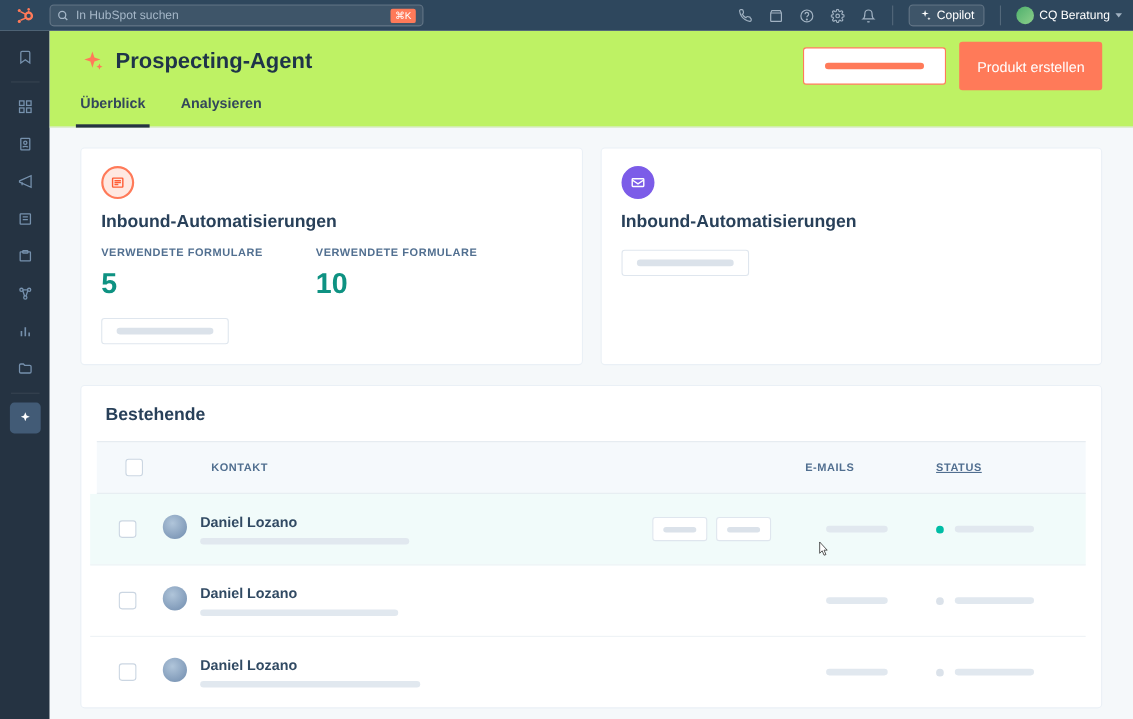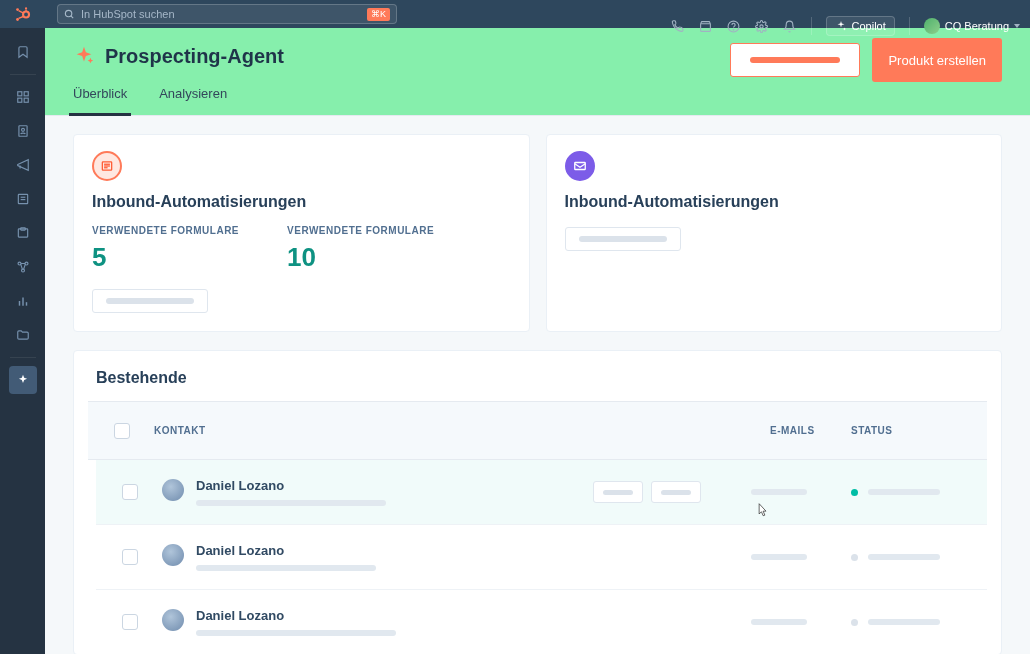--- a/index.html
+++ b/index.html
@@ -24,40 +24,40 @@
     align-items:center;
     color:#fff;
     font-size:12px;
     z-index:10;
   }
   .logo-cell {
     width:45px; height:28px; display:flex; align-items:center; justify-content:center;
   }
   .sprocket { width:17px; height:17px; }
   .search-wrap {
-    margin-left:12px;
+    margin-left:0px;
     background: rgba(255,255,255,0.08);
     border: 1px solid rgba(255,255,255,0.2);
     border-radius:4px;
     height:20px;
     width:340px;
     display:flex;
     align-items:center;
     padding:0 6px;
     gap:6px;
   }
   .search-wrap input {
     background:transparent; border:none; outline:none; color:#fff; font-size:11px; flex:1;
   }
   .search-wrap input::placeholder { color: #a5b7c8; }
   .kbd {
     background:#ff7a59; color:#fff; font-size:9px; border-radius:2px; padding:0 4px; height:13px; line-height:13px; display:flex; align-items:center;
   }
   .top-right {
-    position:absolute; right:10px; top:12px; height:28px; display:flex; align-items:center; gap:14px;
+    position:absolute; right:10px; top:0; height:28px; display:flex; align-items:center; gap:14px;
   }
   .top-icon {
     width:14px; height:14px; color:#a1b2c2; display:flex; align-items:center; justify-content:center;
     font-size:13px;
   }
   .copilot-btn {
     display:flex; align-items:center; gap:5px;
     background: rgba(255,255,255,0.08);
     border:1px solid rgba(255,255,255,0.2);
     padding:2px 8px;
@@ -83,39 +83,39 @@
   }
   .side-item.active {
     background:#425b76; color:#fff;
   }
   .side-divider { width:26px; height:1px; background:rgba(255,255,255,0.08); margin:2px 0;}
   
   .main {
     position:absolute; left:45px; top:28px; right:0; bottom:0; overflow:hidden;
   }
   .page-header {
-    background:#86efac; padding:12px 28px 0 28px;
+    background:#bef264; padding:12px 28px 0 28px;
     border-bottom:1px solid #e5eaf0;
     position:relative;
   }
   .title-row { display:flex; align-items:center; gap:10px; height:32px;}
   .sparkle-icon { width:22px; height:22px; }
   .page-title { font-size:20px; font-weight:700; color:#1f3449; }
   .header-actions { position:absolute; right:28px; top:10px; display:flex; gap:12px; align-items:center;}
   .btn-pill-outline {
     height:34px; border:1px solid var(--orange); background:#fff; border-radius:3px; width:130px;
     display:flex; align-items:center; justify-content:center;
   }
   .btn-pill-outline .ph { width:90px; height:6px; background:var(--orange); border-radius:3px;}
   .btn-primary {
     height:44px; background:var(--orange); color:#fff; border:none; border-radius:3px;
     padding:0 16px; font-size:13px; font-weight:500;
   }
   .tabs { display:flex; gap:32px; margin-top:14px;}
-  .tab { font-size:13px; color:var(--navy); padding-bottom:14px; position:relative; font-weight:400;}
+  .tab { font-size:13px; color:var(--navy); padding-bottom:14px; position:relative; font-weight:700;}
   .tab.active::after {
     content:""; position:absolute; left:-4px; right:-4px; bottom:-1px; height:3px; background:#253342;
   }
   
   .cards-row {
     display:flex; gap:16px; padding:18px 28px 0 28px;
   }
   .card {
     background:#fff; border:1px solid var(--card-border); border-radius:4px;
     flex:1; padding:16px 18px 18px 18px; min-height:190px;
@@ -143,34 +143,34 @@
   
   .section {
     margin:18px 28px 0 28px; background:#fff; border:1px solid var(--card-border); border-radius:4px;
     padding:18px 0 0 0;
   }
   .section-title { font-size:16px; font-weight:700; color:#284059; padding:0 22px;}
   .table-head {
     margin-top:14px;
     border:1px solid #e5eaf0; border-left:none; border-right:none;
     background:#f5f9fc;
-    display:flex; align-items:center; height:59px; padding:0 26px;
+    display:flex; align-items:center; height:48px; padding:0 26px;
     font-size:10px; font-weight:700; letter-spacing:0.5px; color:var(--slate);
-    margin-left:14px; margin-right:14px;
+    margin-left:14px; margin-right:14px;gap:38px;
   }
   .col-check { width:40px; display:flex; align-items:center;}
   .col-contact { flex:1; }
   .col-emails { width:100px;padding-left:19px; }
-  .col-status { width:110px; }
+  .col-status { width:110px;text-decoration:underline; }
   .chk {
     width:16px; height:16px; border:1.5px solid #cbd6e2; border-radius:3px; background:#fff;
   }
   .trow {
     display:flex; align-items:center; padding:18px 26px; border-bottom:1px solid #eef2f6;
-    margin-left:22px; margin-right:14px;
+    margin-left:8px; margin-right:14px;
     position:relative;
   }
   .trow.hovered { background:#f1fbfa; }
   .contact-cell { display:flex; align-items:flex-start; gap:12px; flex:1;}
   .avatar {
     width:22px; height:22px; border-radius:50%;
     background: radial-gradient(circle at 40% 35%, #b0c5da, #6f8bad);
     margin-top:1px;
   }
   .name-col { display:flex; flex-direction:column; gap:7px;}

